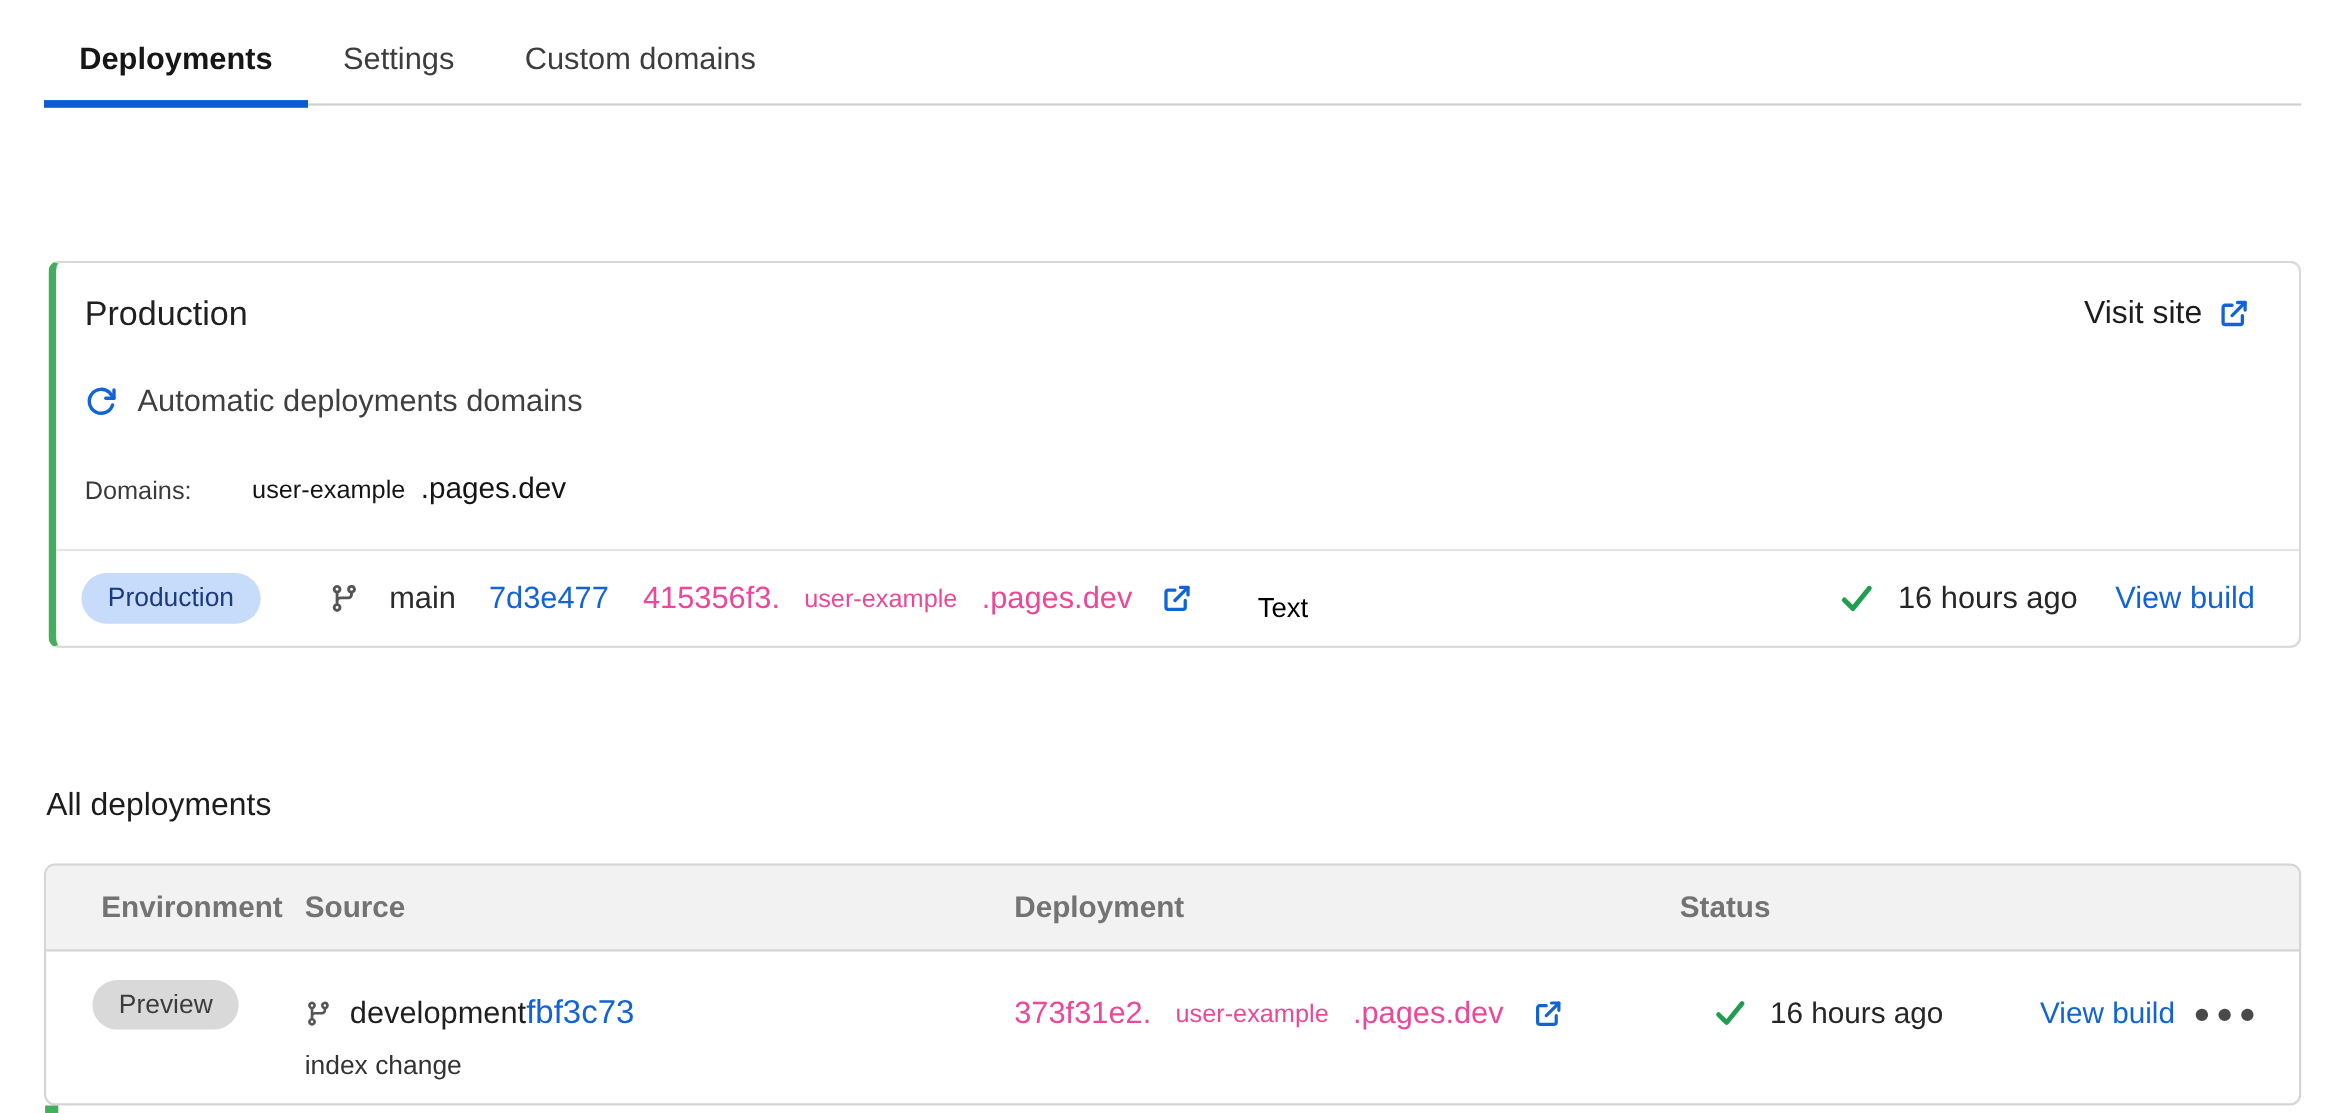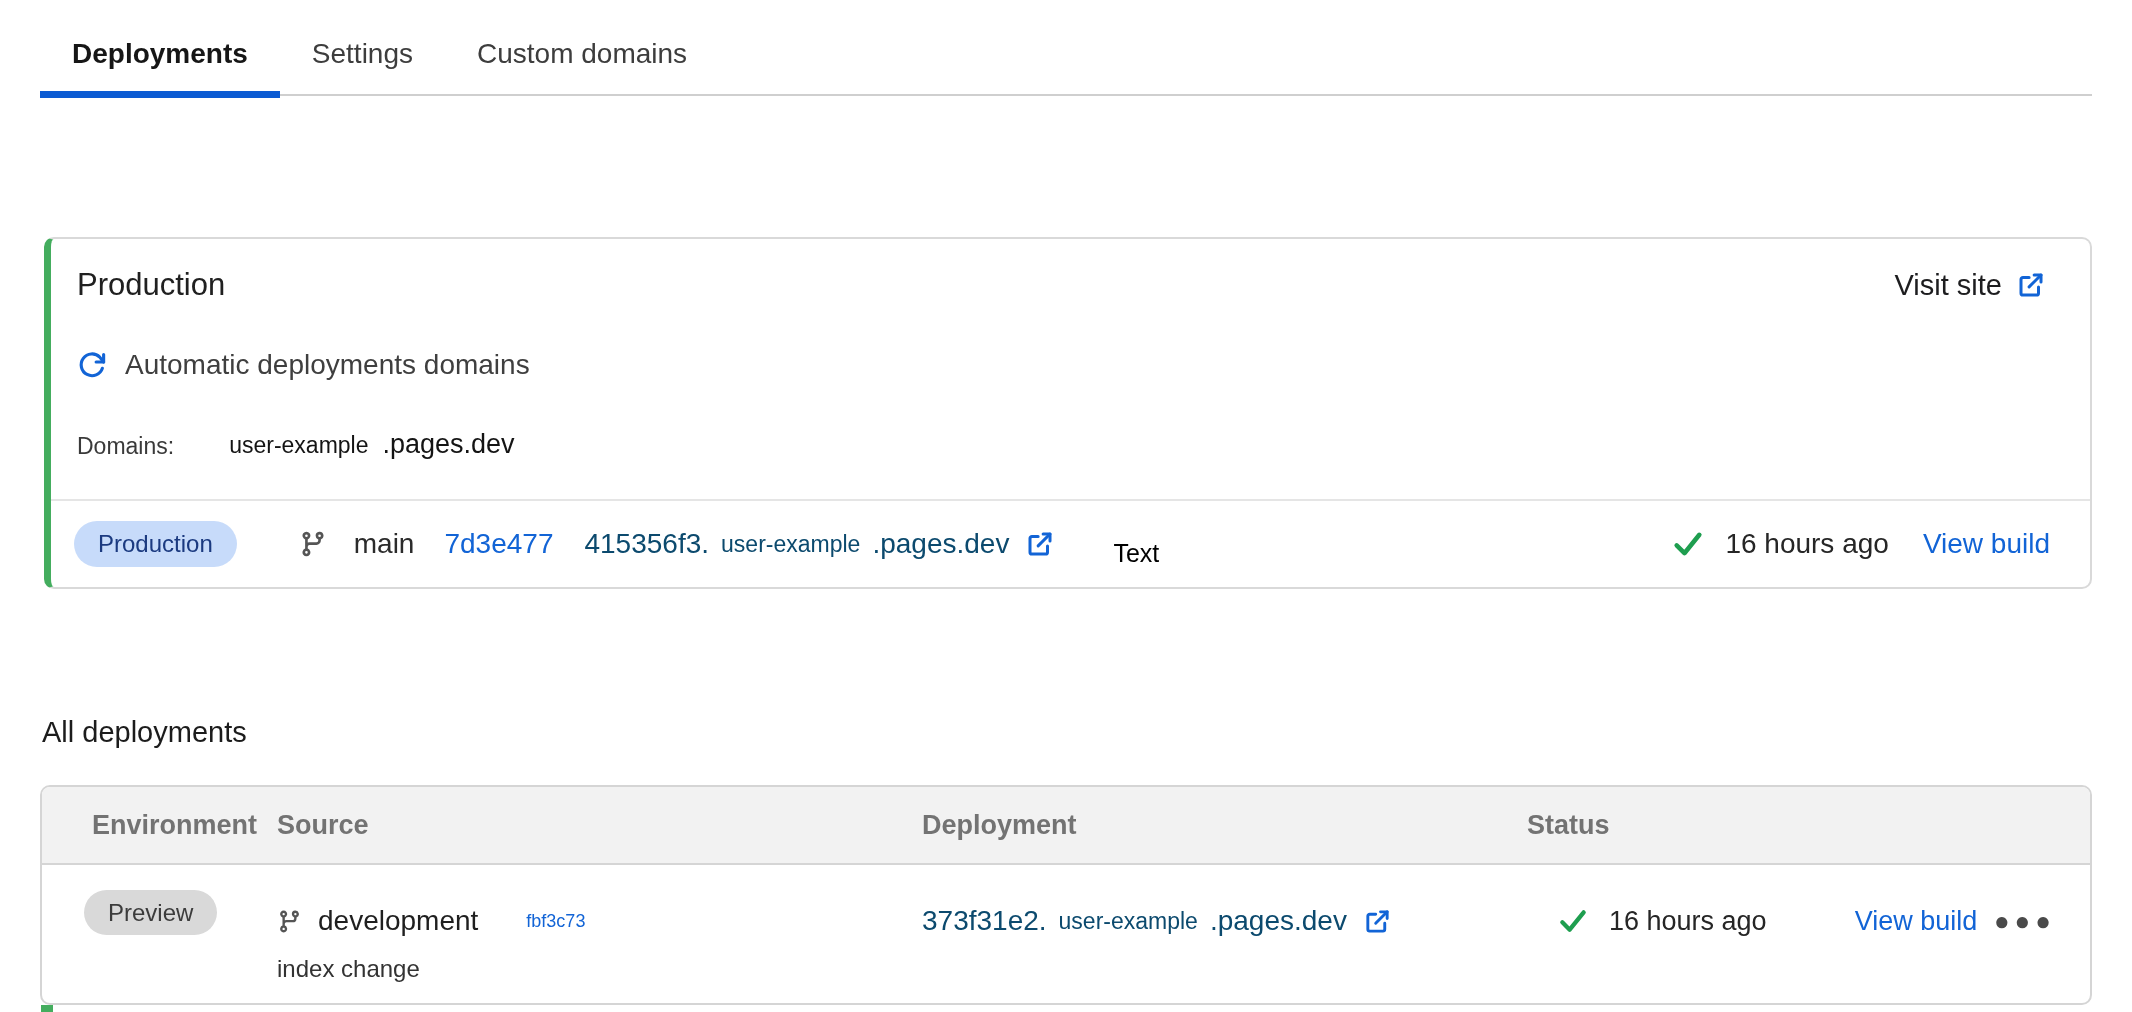--- a/index.html
+++ b/index.html
@@ -53,21 +53,21 @@
     position:absolute;left:0;right:0;bottom:0;height:88px;
     border-top:2px solid #e5e5e5;display:flex;align-items:center;
     padding:0 40px 0 23px;
   }
   .badge{border-radius:999px;padding:9px 24px;font-size:24px;white-space:nowrap;}
   .badge.production{background:#c7dbfa;color:#1b3a80;}
   .badge.preview{background:#d9d9d9;color:#3c3c3c;}
   .branch{display:flex;align-items:center;gap:27px;margin-left:62px;font-weight:400;font-size:28px;color:#2b2b2b;}
   .link{color:var(--link);cursor:pointer;}
   .commit-link{margin-left:30px;font-size:28px;}
-  .url{display:flex;align-items:center;margin-left:31px;font-size:28px;color:#0c4a6e;gap:12px;}
+  .url{display:flex;align-items:center;margin-left:31px;font-size:28px;color:#ec4899;gap:22px;}
   .url .uname{font-size:23px;}
   .url .ext{margin-left:4px;}
   .annotation{margin-left:58px;font-size:25px;color:#000;position:relative;top:9px;}
   .row-right{margin-left:auto;display:flex;align-items:center;}
   .time{margin-left:20px;font-size:28px;color:#262626;white-space:nowrap;}
   .view-build{margin-left:34px;font-size:28px;white-space:nowrap;}
   
   .all-title{
     position:absolute;left:42px;top:716px;margin:0;
     font-size:29px;font-weight:500;color:#1c1c1c;
@@ -81,21 +81,21 @@
     border-bottom:2px solid #d5d5d5;font-weight:700;font-size:27px;color:#737373;
   }
   .cell-env{width:235px;padding-left:50px;}
   .cell-source{width:645px;}
   .cell-deploy{width:605px;}
   .cell-status{flex:1;}
   .trow{display:flex;align-items:flex-start;padding-top:32px;font-size:27px;}
   .trow .cell-env{padding-left:42px;}
   .line1{display:flex;align-items:center;height:48px;}
   .src-branch{display:flex;align-items:center;gap:16px;font-size:28px;color:#1f1f1f;}
-  .src-commit{margin-left:48px;font-size:18px;}
+  .src-commit{font-size:30px;}
   .commit-msg{margin-top:10px;font-size:24px;color:#333;}
   .status-line{display:flex;align-items:center;height:48px;width:100%;}
   .status-line .check{margin-left:30px;}
   .status-line .time{font-size:27px;}
   .status-line .view-build{margin-left:88px;font-size:27px;}
   .menu-btn{
     margin-left:auto;margin-right:34px;font-size:26px;letter-spacing:5px;
     color:#4a4a4a;cursor:pointer;line-height:1;
   }
   .next-row-accent{

